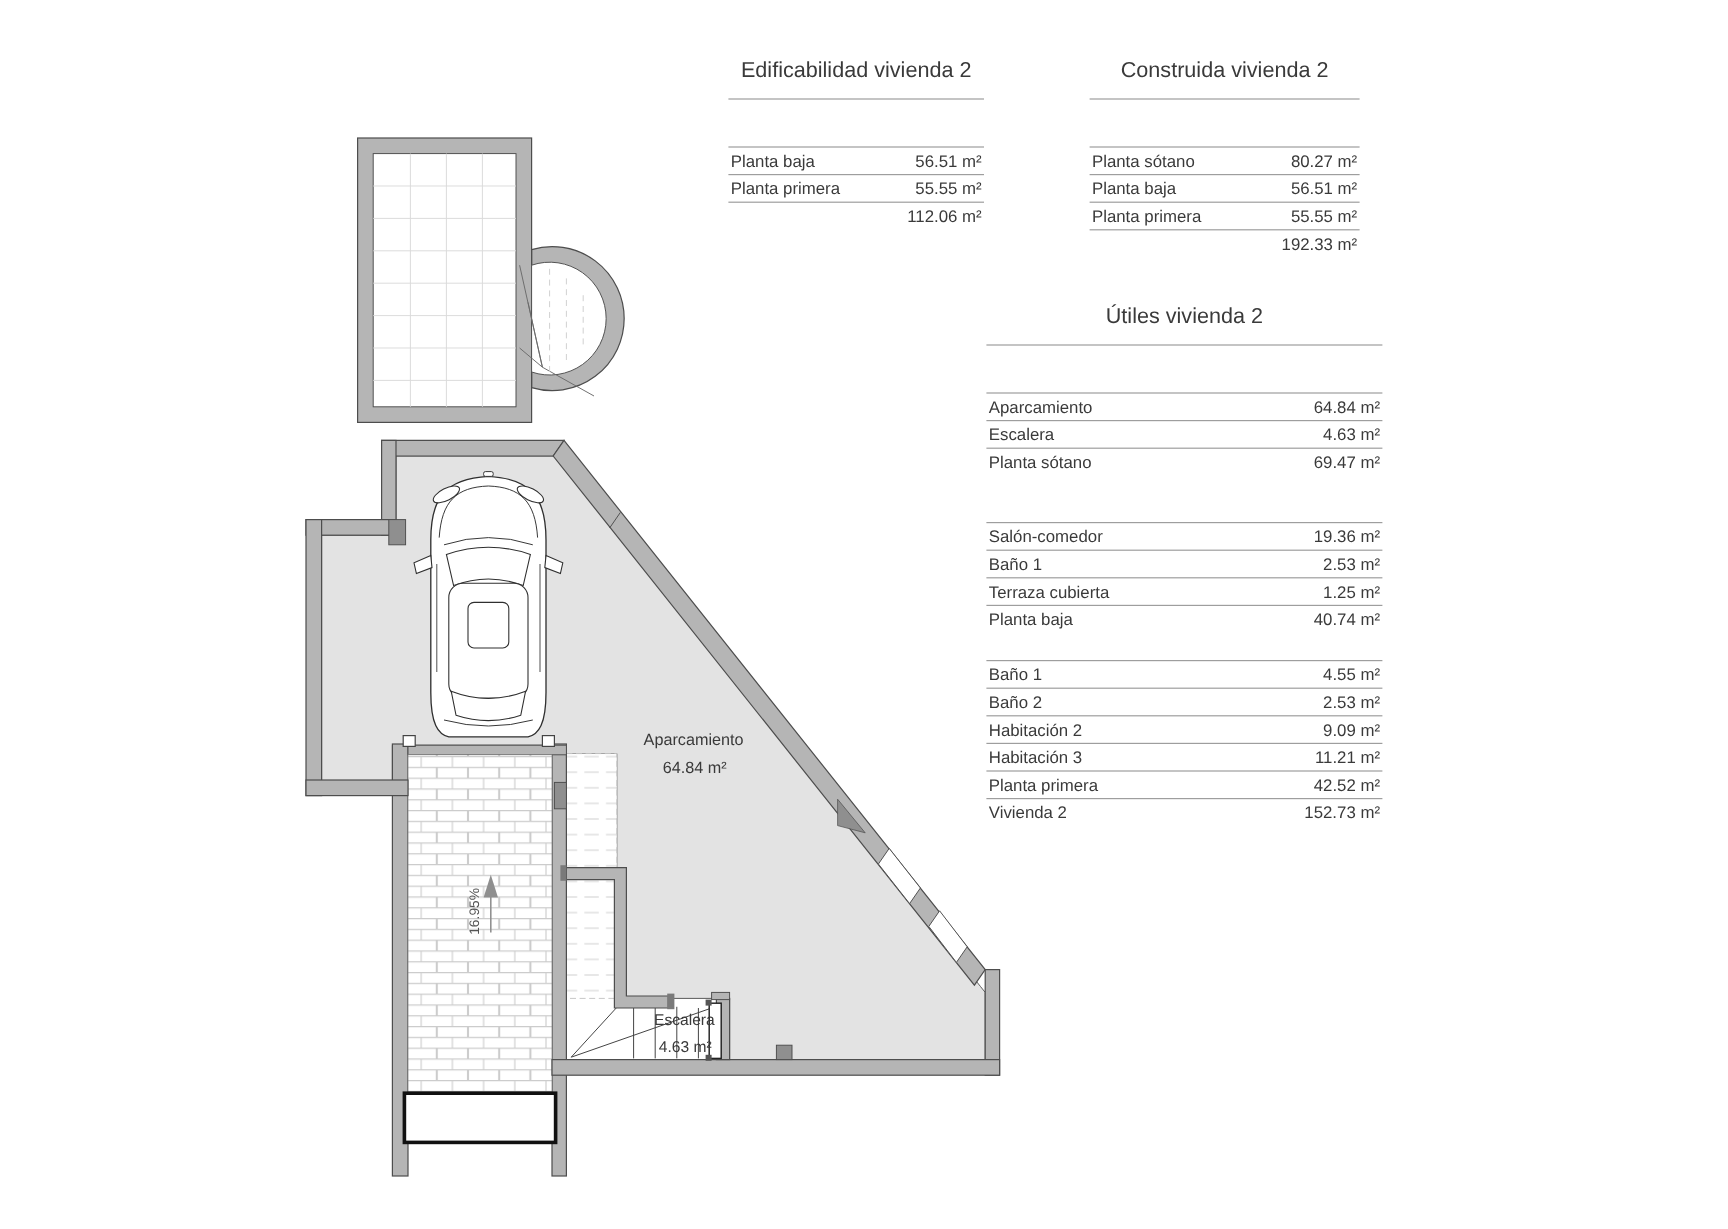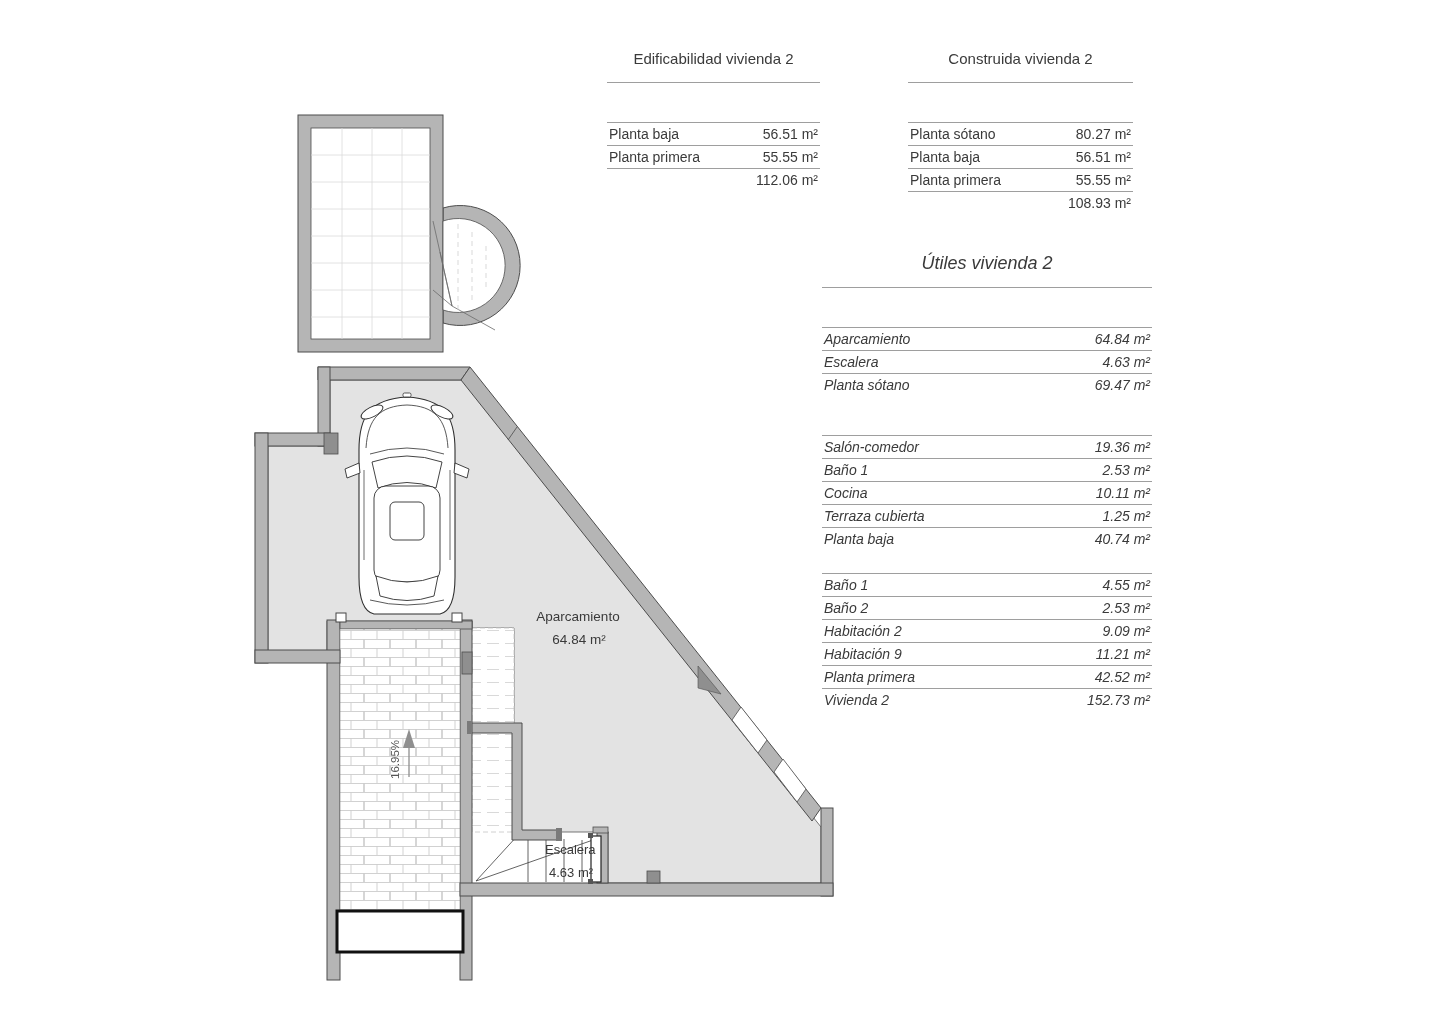--- a/index.html
+++ b/index.html
@@ -1,21 +1,21 @@
 <!DOCTYPE html>
 <html><head>
 <meta charset="utf-8">
 <style>
   html,body { margin:0; padding:0; background:#ffffff; }
   body { font-family:"Liberation Sans", sans-serif; }
   .canvas { position:relative; width:1440px; height:1024px; background:#ffffff; overflow:hidden; }
   .plan-svg { position:absolute; left:0; top:0; }
 
   .tbl { position:absolute; color:#3a3a3a; }
-  .tbl-title { text-align:center; height:17px; line-height:17px; font-size:15px; white-space:nowrap; }
+  .tbl-title { text-align:center; height:17px; line-height:17px; font-size:18px; white-space:nowrap; }
   .t3 .tbl-title { height:22px; line-height:22px; font-size:18px; }
   .rule { border-top:1px solid #9e9e9e; margin-top:15px; }
   .t3 .rule { margin-top:13px; }
   .sec { border-top:1px solid #9e9e9e; }
   .sec.m22 { margin-top:39px; }
   .sec.m23 { margin-top:23px; }
   .row { display:flex; justify-content:space-between; height:22px; line-height:22px;
          font-size:14px; border-bottom:1px solid #9e9e9e; padding:0 2px; }
   .row:last-child { border-bottom:0; }
   .row .lbl { text-align:left; white-space:nowrap; }
@@ -165,26 +165,26 @@
       <div class="row">
         <span class="lbl">Planta baja</span>
         <span class="val">56.51 m²</span>
       </div>
       <div class="row">
         <span class="lbl">Planta primera</span>
         <span class="val">55.55 m²</span>
       </div>
       <div class="row">
         <span class="lbl"></span>
-        <span class="val">108.93 m²</span>
+        <span class="val">192.33 m²</span>
       </div>
     </div>
   </div>
 
-  <div class="tbl t3" style="left:822px; top:252px; width:330px;font-style:italic;">
+  <div class="tbl t3" style="left:822px; top:252px; width:330px;">
     <div class="tbl-title">Útiles vivienda 2</div>
     <div class="rule"></div>
 
     <div class="sec m22">
       <div class="row">
         <span class="lbl">Aparcamiento</span>
         <span class="val">64.84 m²</span>
       </div>
       <div class="row">
         <span class="lbl">Escalera</span>
@@ -199,24 +199,20 @@
     <div class="sec m22">
       <div class="row">
         <span class="lbl">Salón-comedor</span>
         <span class="val">19.36 m²</span>
       </div>
       <div class="row">
         <span class="lbl">Baño 1</span>
         <span class="val">2.53 m²</span>
       </div>
       <div class="row">
-        <span class="lbl">Cocina</span>
-        <span class="val">10.11 m²</span>
-      </div>
-      <div class="row">
         <span class="lbl">Terraza cubierta</span>
         <span class="val">1.25 m²</span>
       </div>
       <div class="row">
         <span class="lbl">Planta baja</span>
         <span class="val">40.74 m²</span>
       </div>
     </div>
 
     <div class="sec m23">
@@ -226,21 +222,21 @@
       </div>
       <div class="row">
         <span class="lbl">Baño 2</span>
         <span class="val">2.53 m²</span>
       </div>
       <div class="row">
         <span class="lbl">Habitación 2</span>
         <span class="val">9.09 m²</span>
       </div>
       <div class="row">
-        <span class="lbl">Habitación 9</span>
+        <span class="lbl">Habitación 3</span>
         <span class="val">11.21 m²</span>
       </div>
       <div class="row">
         <span class="lbl">Planta primera</span>
         <span class="val">42.52 m²</span>
       </div>
       <div class="row">
         <span class="lbl">Vivienda 2</span>
         <span class="val">152.73 m²</span>
       </div>

